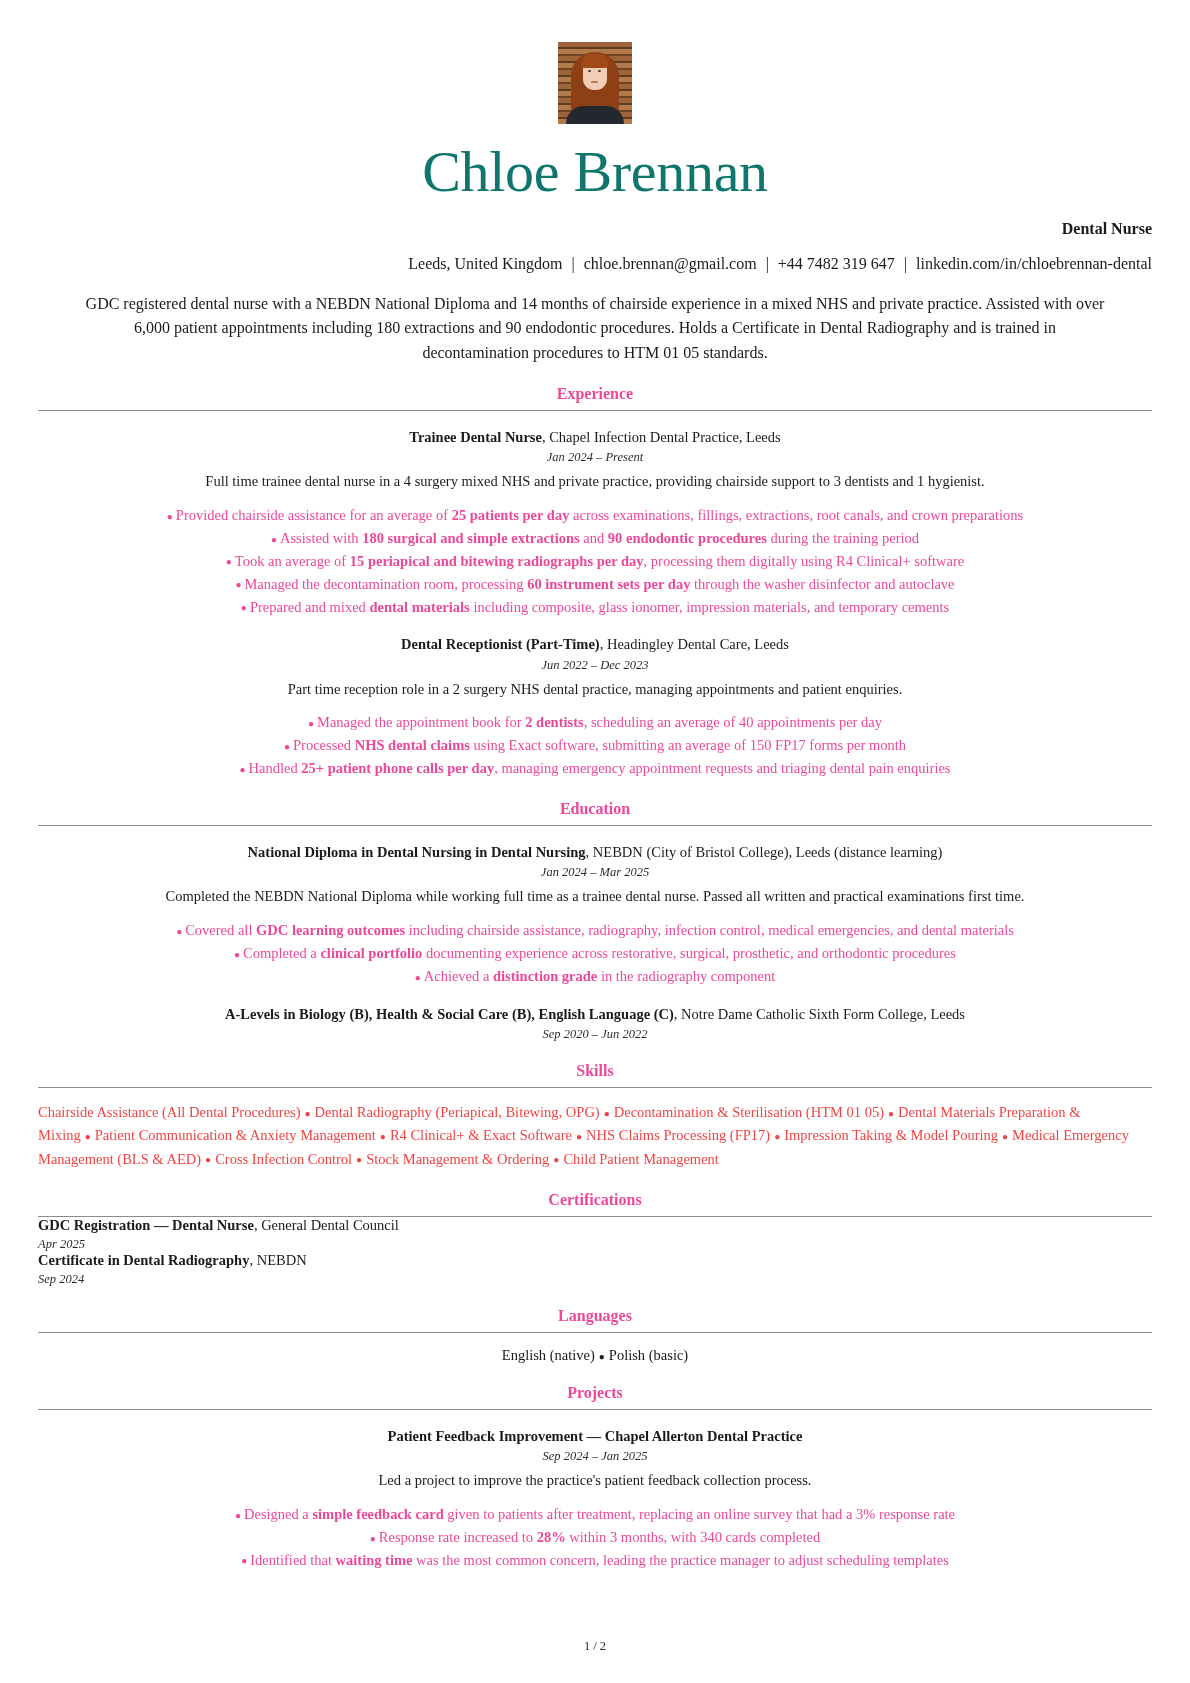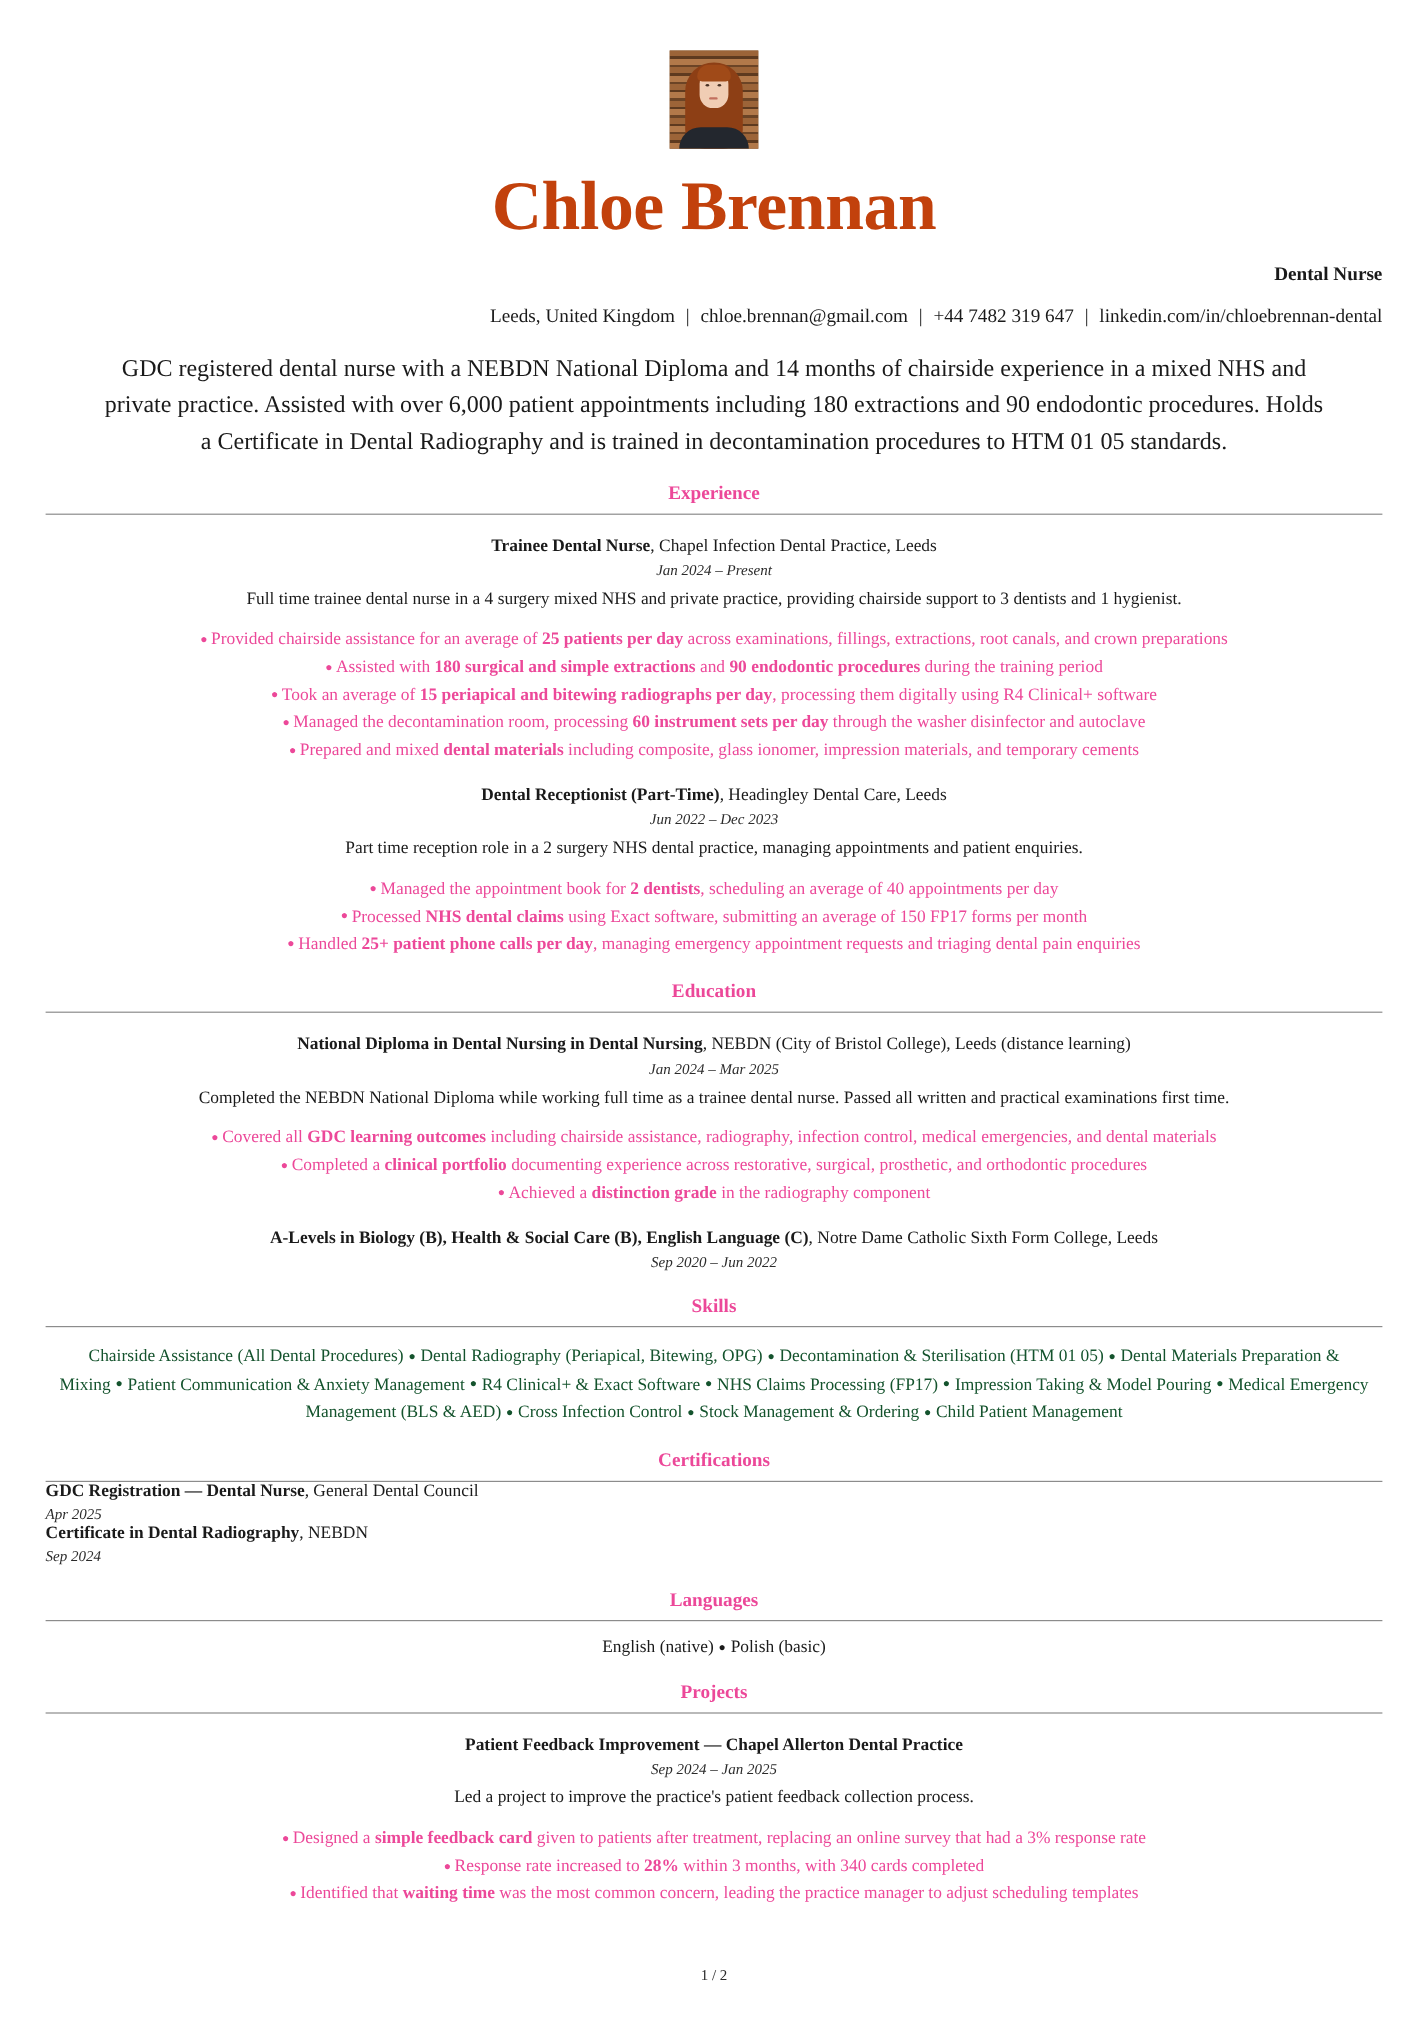--- a/index.html
+++ b/index.html
@@ -86,25 +86,25 @@
     position: absolute;
     left: 8px; bottom: 0;
     width: 58px; height: 18px;
     background: #23272e;
     border-radius: 18px 18px 0 0;
   }
 
   .name {
     text-align: center;
     font-size: 58px;
-    font-weight: bold;
+    font-weight: normal;
     letter-spacing: -0.3px;
     line-height: 1.05;
     margin: 18px 0 0 0;
-    color: #c2410c;
+    color: #0f766e;
   }
   .title-line {
     text-align: right;
     font-size: 16px;
     font-weight: bold;
     margin-top: 17px;
     color: #1a1a1a;
   }
   .contact {
     text-align: right;
@@ -112,21 +112,21 @@
     margin-top: 17px;
     color: #1a1a1a;
   }
   .contact .sep {
     display: inline-block;
     padding: 0 5px;
     color: #1a1a1a;
   }
   .summary {
     text-align: center;
-    font-size: 20px;
+    font-size: 16px;
     line-height: 1.52;
     margin: 19px auto 0 auto;
     max-width: 1020px;
     color: #1a1a1a;
   }
 
   
   .section {
     margin-top: 20px;
   }
@@ -178,25 +178,25 @@
     padding: 0 4px;
   }
   .bullets li .dot {
     font-size: 10px;
     vertical-align: middle;
     padding-right: 3px;
   }
   .bullets li b { font-weight: bold; }
 
   .inline-list {
-    text-align: center;
+    text-align: left;
     font-size: 14.5px;
     line-height: 1.6;
     margin-top: 13px;
-    color: #14532d;
+    color: #ef4444;
   }
   .inline-list .dot {
     font-size: 10px;
     vertical-align: middle;
     padding: 0 4px;
   }
 
   .cert {
     text-align: left;
   }

